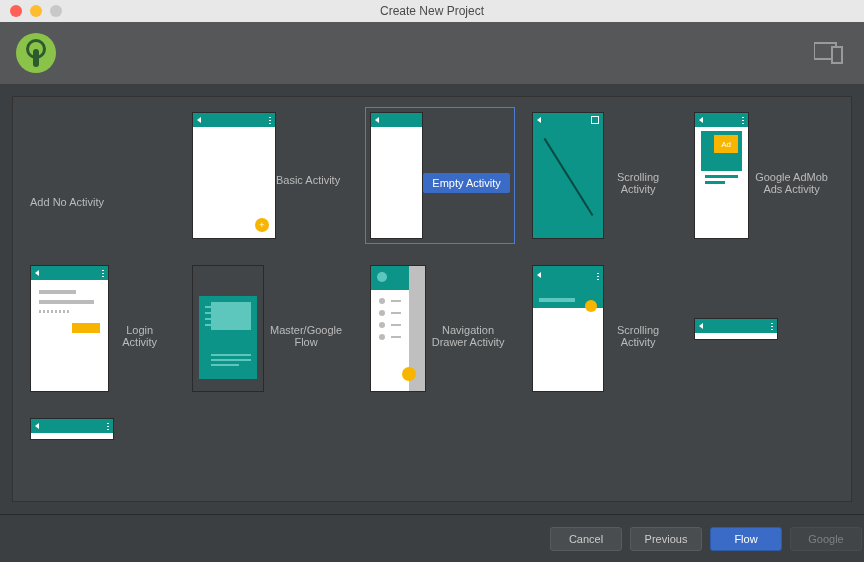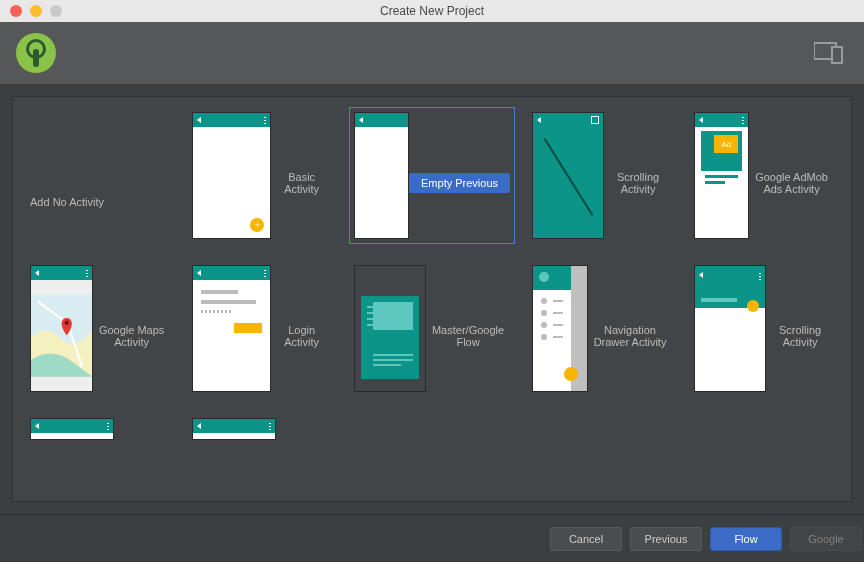--- a/index.html
+++ b/index.html
@@ -110,21 +110,21 @@
             <div class="fab">+</div>
           </div>
           <div class="label">Basic Activity</div>
         </div>
         <div class="tile sel">
           <div class="thumb">
             <div class="tbar">
               <span class="back"></span>
             </div>
           </div>
-          <div class="label">Empty Previous</div>
+          <div class="label">Empty Activity</div>
         </div>
         <div class="tile">
           <div class="thumb">
             <div class="fs-bg">
               <div class="tbar" style="background:transparent">
                 <span class="back"></span>
                 <span class="fs"></span>
               </div>
               <div class="fs-diag"></div>
             </div>
@@ -145,37 +145,20 @@
             </div>
           </div>
           <div class="label">Google AdMob Ads Activity</div>
         </div>
         <div class="tile">
           <div class="thumb">
             <div class="tbar">
               <span class="back"></span>
               <span class="dots"></span>
             </div>
-            <div class="map-body"><svg viewBox="0 0 84 113">
-                <rect width="84" height="113" fill="#d9ecf2"></rect>
-                <path d="M0 60 Q20 40 40 60 T84 50 L84 113 L0 113 Z" fill="#f5f0c0"></path>
-                <path d="M0 90 Q30 70 60 95 L84 113 L0 113 Z" fill="#9edac6"></path>
-                <path d="M10 10 L50 40 L70 100" stroke="#fff" stroke-width="3" fill="none"></path>
-                <path d="M42 40 C42 30 56 30 56 40 C56 48 49 56 49 56 C49 56 42 48 42 40 Z" fill="#e53935"></path>
-                <circle cx="49" cy="39" r="3" fill="#7a1515"></circle>
-              </svg></div>
-          </div>
-          <div class="label">Google Maps Activity</div>
-        </div>
-        <div class="tile">
-          <div class="thumb">
-            <div class="tbar">
-              <span class="back"></span>
-              <span class="dots"></span>
-            </div>
             <div class="login-body">
               <div class="fld" style="width:60%"></div>
               <div class="fld" style="width:90%"></div>
               <div class="dotfld" style="width:50%"></div>
               <div class="btn"></div>
             </div>
           </div>
           <div class="label">Login Activity</div>
         </div>
         <div class="tile">

